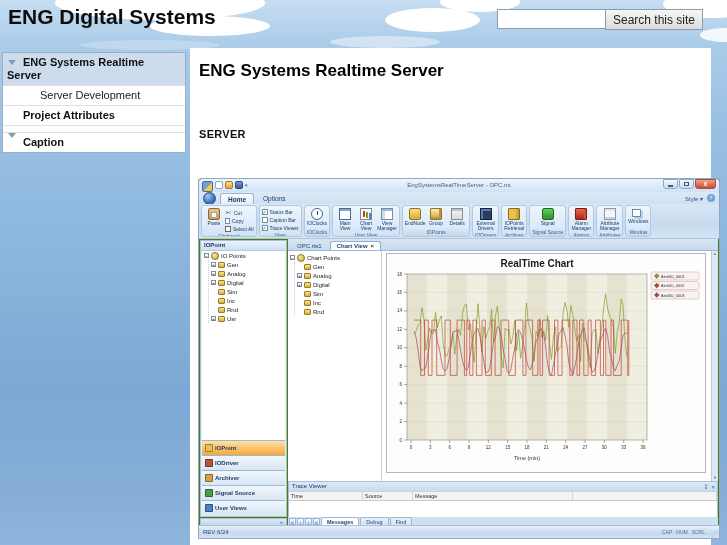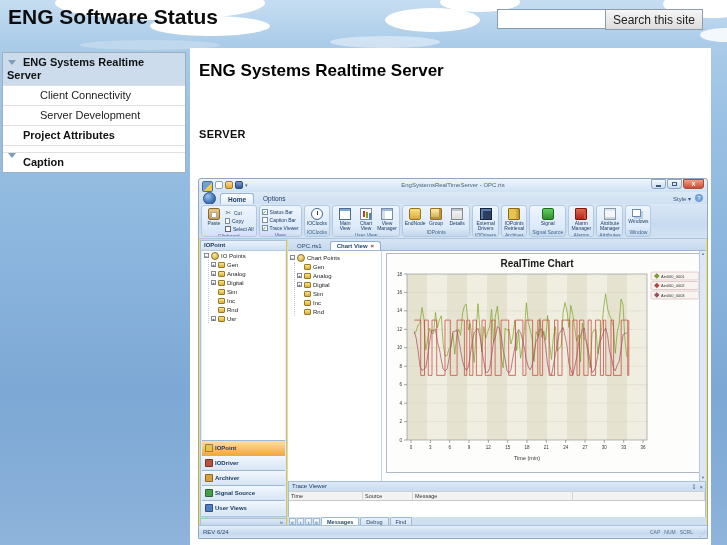--- a/index.html
+++ b/index.html
@@ -26,21 +26,21 @@
   .side-item.indent{padding-left:37px;}
   .tri{position:absolute;left:5px;top:7px;width:0;height:0;border-left:4px solid transparent;border-right:4px solid transparent;border-top:5px solid #7f9db9;}
 
   
   .content{position:absolute;left:190px;top:48px;width:521px;height:497px;background:#fff;}
   .content h1{margin:13px 0 0 9px;font-size:17px;color:#000;}
   .server-label{position:absolute;left:9px;top:80px;font-size:11px;font-weight:bold;color:#111;letter-spacing:.3px;}
 
   
   .app{position:absolute;left:8px;top:130px;width:508px;height:359px;border:1px solid #8fa8c8;border-radius:3px 3px 0 0;
-    background:#fde047;font-size:6px;color:#1e3c64;}
+    background:#4d7c0f;font-size:6px;color:#1e3c64;padding-left:12px;}
   .titlebar{position:absolute;left:0;top:0;right:0;height:13px;background:linear-gradient(#eef5fd,#cfe2f4);border-radius:3px 3px 0 0;border-bottom:1px solid #b8cde4;}
   .apptitle{position:absolute;left:60px;right:60px;top:3px;text-align:center;font-size:6px;color:#4a637f;white-space:nowrap;overflow:hidden;}
   .appico{position:absolute;left:3px;top:2px;width:9px;height:9px;border-radius:2px;background:linear-gradient(135deg,#6fa3d8 50%,#f2c84b 50%);border:1px solid #4a6a96;}
   .qat{position:absolute;left:16px;top:2px;display:flex;gap:2px;align-items:center;}
   .qico{width:8px;height:8px;border-radius:2px;box-sizing:border-box;}
   .q-new{background:#fff;border:1px solid #8aa;}
   .q-open{background:linear-gradient(#ffdf8a,#e0a83a);border:1px solid #a87a20;}
   .q-save{background:linear-gradient(#7a9ad0,#3a5a9a);border:1px solid #2a4a80;}
   .q-drop{width:auto;height:auto;font-size:5px;color:#4a6a90;}
   .winbtns{position:absolute;right:3px;top:0;display:flex;gap:1px;}
@@ -147,30 +147,29 @@
 
 <div class="cloud" style="left:55px;top:-14px;width:210px;height:34px;"></div>
 <div class="cloud" style="left:150px;top:16px;width:120px;height:20px;"></div>
 <div class="cloud" style="left:385px;top:8px;width:95px;height:24px;"></div>
 <div class="cloud" style="left:440px;top:-8px;width:80px;height:20px;"></div>
 <div class="cloud" style="left:663px;top:-10px;width:95px;height:28px;"></div>
 <div class="cloud" style="left:700px;top:28px;width:50px;height:14px;opacity:.85;"></div>
 <div class="band" style="left:330px;top:36px;width:110px;height:12px;"></div>
 <div class="band" style="left:80px;top:40px;width:140px;height:10px;opacity:.55;"></div>
 
-<div class="site-title">ENG Software Status</div>
+<div class="site-title">ENG Digital Systems</div>
 <input type="text" class="search-input" placeholder="" style="">
 <button class="search-btn">Search this site</button>
 
 <nav class="sidebar" id="sidebar">
     <div class="side-item bold selected parent">
       <span class="tri"></span>
       <span class="lbl">ENG Systems Realtime Server</span>
     </div>
-    <div class="side-item indent"><span class="lbl">Client Connectivity</span></div>
     <div class="side-item indent"><span class="lbl">Server Development</span></div>
     <div class="side-item bold parent">
       <span class="lbl">Project Attributes</span>
     </div>
     <div class="side-item bold parent">
       <span class="tri"></span>
     </div>
     <div class="side-item bold parent">
       <span class="lbl">Caption</span>
     </div>

